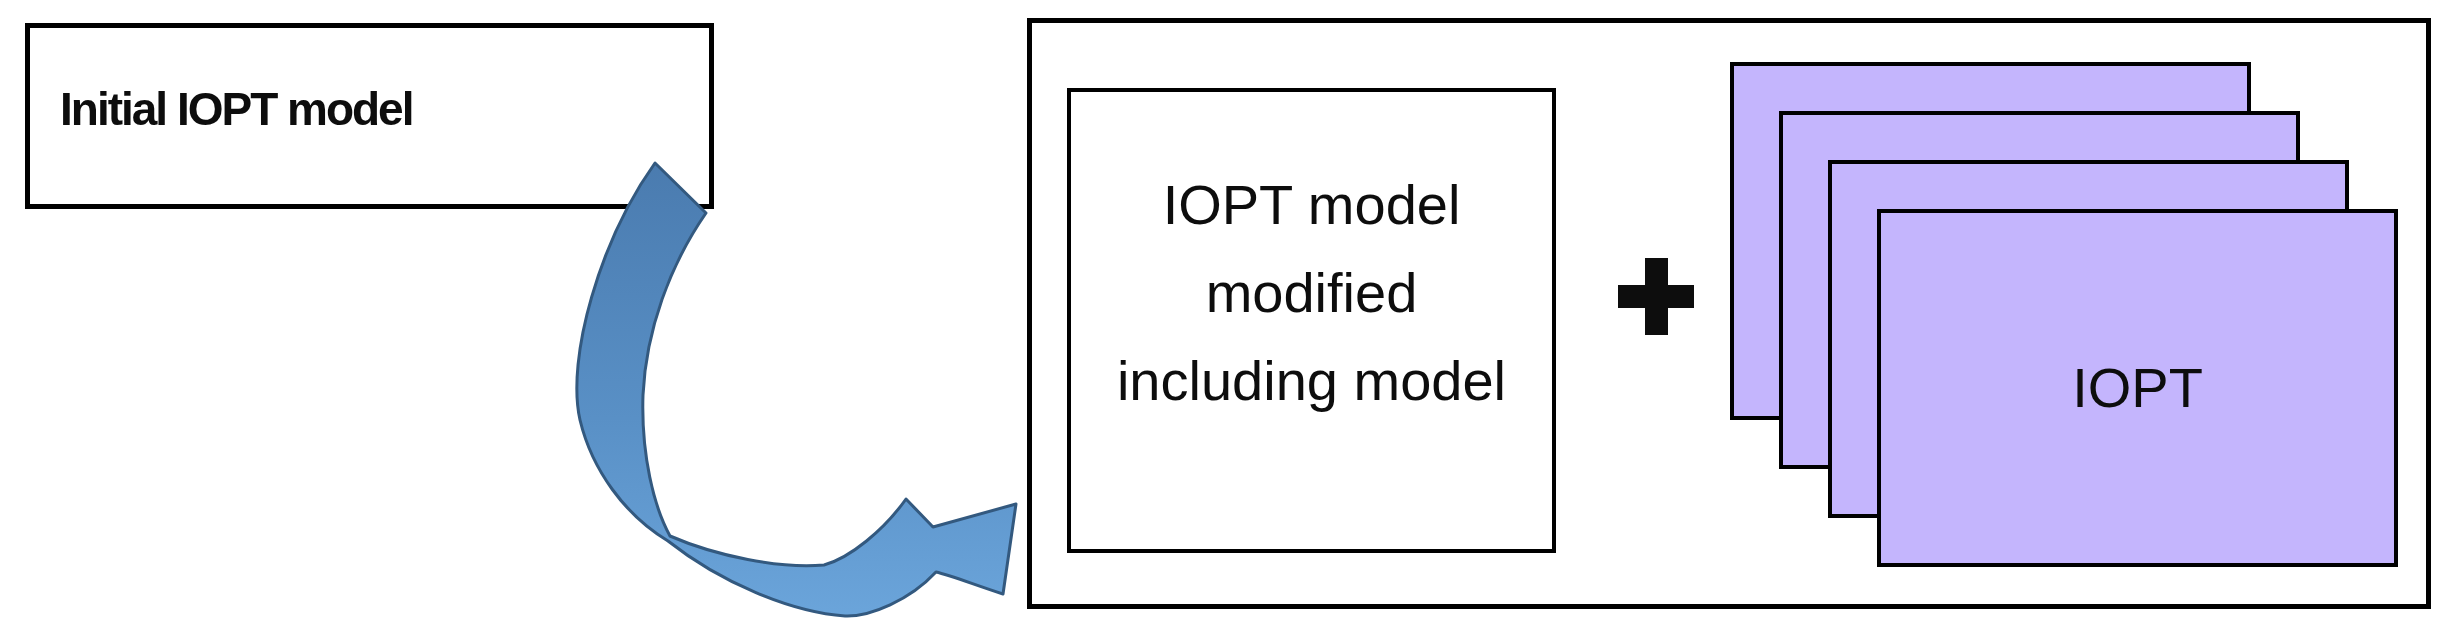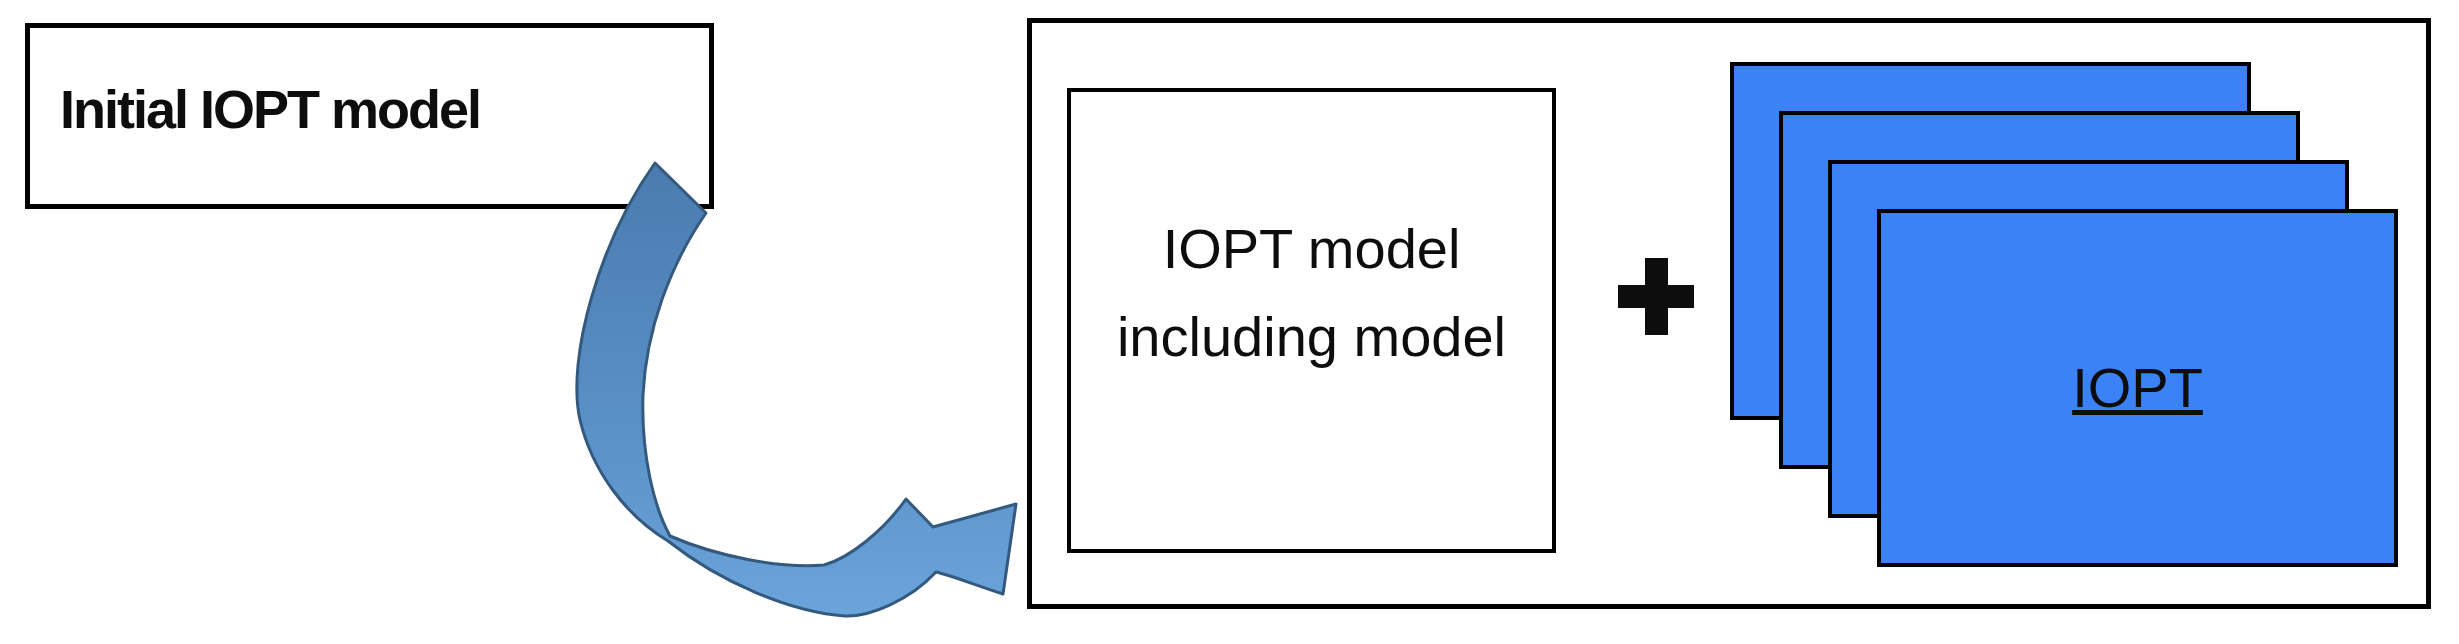--- a/index.html
+++ b/index.html
@@ -25,21 +25,21 @@
   .initial-box {
     left: 25px; top: 23px;
     width: 689px; height: 186px;
     display: flex;
     align-items: center;
     padding-left: 30px;
     padding-bottom: 14px;
     z-index: 1;
   }
   .initial-box .label {
-    font-size: 54px;
+    font-size: 46px;
     font-weight: bold;
     letter-spacing: -2px;
     white-space: nowrap;
   }
 
   
   .container-box {
     left: 1027px; top: 18px;
     width: 1404px; height: 591px;
     z-index: 1;
@@ -82,24 +82,23 @@
     position: absolute;
     left: 27px; top: 0;
     width: 23px; height: 77px;
     background: #0d0d0d;
   }
 
   
   .card {
     position: absolute;
     width: 521px; height: 358px;
-    background: #3b82f6;
+    background: #c4b5fd;
     border: 4px solid #000000;
     z-index: 2;
-    text-decoration: underline;
   }
   .card-1 { left: 1730px; top: 62px;  }
   .card-2 { left: 1779px; top: 111px; }
   .card-3 { left: 1828px; top: 160px; }
   .front-card {
     left: 1877px; top: 209px;
     display: flex;
     flex-direction: column;
     align-items: center;
     justify-content: center;
@@ -121,20 +120,21 @@
 <div class="canvas">
 
   <div class="box initial-box">
     <span class="label">Initial IOPT model</span>
   </div>
 
   <div class="box container-box"></div>
 
   <div class="box modified-box">
     <div class="line">IOPT model</div>
+    <div class="line">modified</div>
     <div class="line">including model</div>
   </div>
 
   <div class="plus" role="img" aria-label="+">
     <div class="h-bar"></div>
     <div class="v-bar"></div>
   </div>
 
   <div class="card card-1"></div>
   <div class="card card-2"></div>

